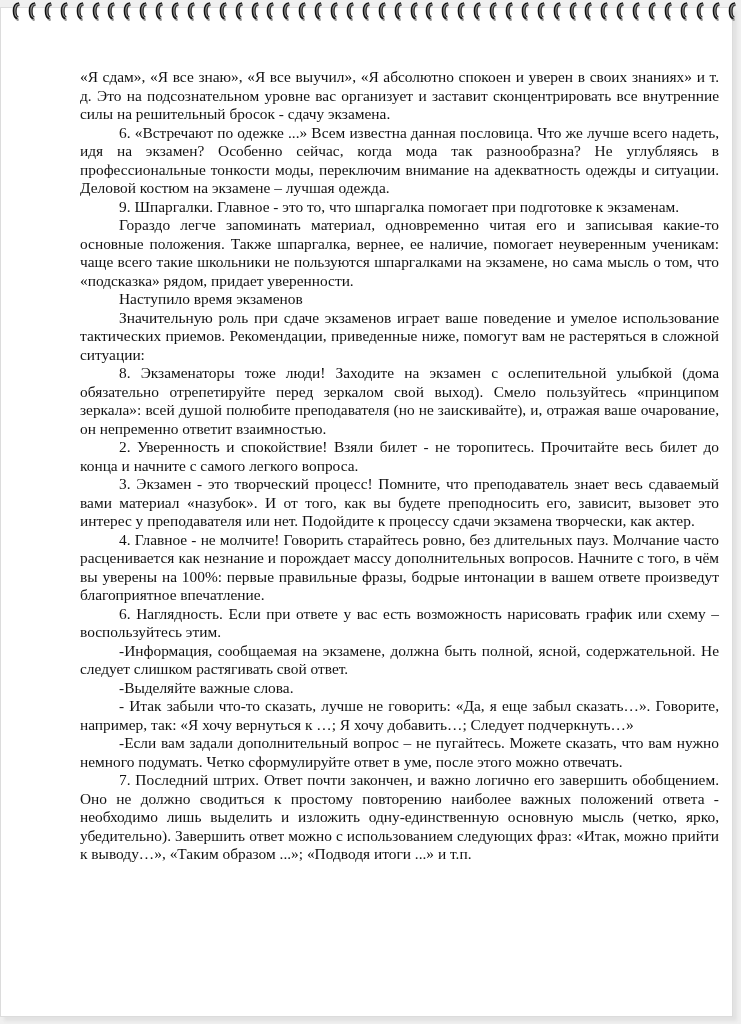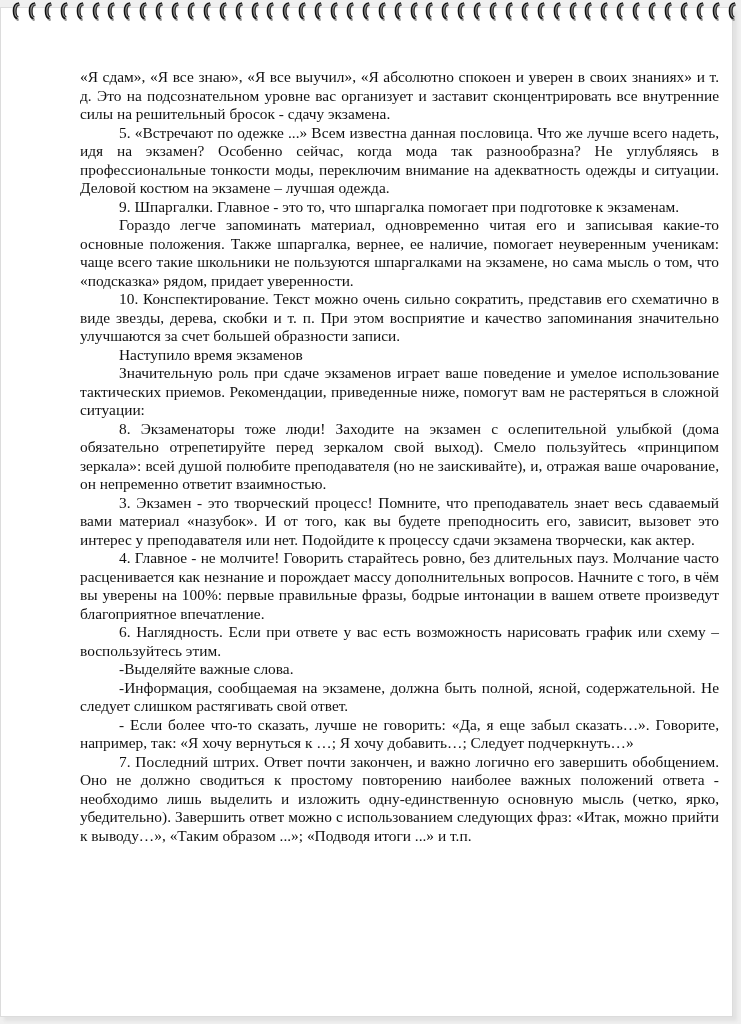--- a/index.html
+++ b/index.html
@@ -61,33 +61,34 @@
     .content p.heading {
       font-weight: normal;
     }
   </style>
 </head>
 <body>
 
 <div class="page">
   <div class="content">
     <p class="noindent">«Я сдам», «Я все знаю», «Я все выучил», «Я абсолютно спокоен и уверен в своих знаниях» и т. д. Это на подсознательном уровне вас организует и заставит сконцентрировать все внутренние силы на решительный бросок - сдачу экзамена.</p>
-    <p>5. «Встречают по одежке ...» Всем известна данная пословица. Что же лучше всего надеть, идя на экзамен? Особенно сейчас, когда мода так разнообразна? Не углубляясь в профессиональные тонкости моды, переключим внимание на адекватность одежды и ситуации. Деловой костюм на экзамене – лучшая одежда.</p>
+    <p>6. «Встречают по одежке ...» Всем известна данная пословица. Что же лучше всего надеть, идя на экзамен? Особенно сейчас, когда мода так разнообразна? Не углубляясь в профессиональные тонкости моды, переключим внимание на адекватность одежды и ситуации. Деловой костюм на экзамене – лучшая одежда.</p>
     <p>9. Шпаргалки. Главное - это то, что шпаргалка помогает при подготовке к экзаменам.</p>
     <p>Гораздо легче запоминать материал, одновременно читая его и записывая какие-то основные положения. Также шпаргалка, вернее, ее наличие, помогает неуверенным ученикам: чаще всего такие школьники не пользуются шпаргалками на экзамене, но сама мысль о том, что «подсказка» рядом, придает уверенности.</p>
-    <p>10. Конспектирование. Текст можно очень сильно сократить, представив его схематично в виде звезды, дерева, скобки и т. п. При этом восприятие и качество запоминания значительно улучшаются за счет большей образности записи.</p>
     <p class="heading">Наступило время экзаменов</p>
     <p>Значительную роль при сдаче экзаменов играет ваше поведение и умелое использование тактических приемов. Рекомендации, приведенные ниже, помогут вам не растеряться в сложной ситуации:</p>
     <p>8. Экзаменаторы тоже люди! Заходите на экзамен с ослепительной улыбкой (дома обязательно отрепетируйте перед зеркалом свой выход). Смело пользуйтесь «принципом зеркала»: всей душой полюбите преподавателя (но не заискивайте), и, отражая ваше очарование, он непременно ответит взаимностью.</p>
+    <p>2. Уверенность и спокойствие! Взяли билет - не торопитесь. Прочитайте весь билет до конца и начните с самого легкого вопроса.</p>
     <p>3. Экзамен - это творческий процесс! Помните, что преподаватель знает весь сдаваемый вами материал «назубок». И от того, как вы будете преподносить его, зависит, вызовет это интерес у преподавателя или нет. Подойдите к процессу сдачи экзамена творчески, как актер.</p>
     <p>4. Главное - не молчите! Говорить старайтесь ровно, без длительных пауз. Молчание часто расценивается как незнание и порождает массу дополнительных вопросов. Начните с того, в чём вы уверены на 100%: первые правильные фразы, бодрые интонации в вашем ответе произведут благоприятное впечатление.</p>
     <p>6. Наглядность. Если при ответе у вас есть возможность нарисовать график или схему – воспользуйтесь этим.</p>
+    <p>-Информация, сообщаемая на экзамене, должна быть полной, ясной, содержательной. Не следует слишком растягивать свой ответ.</p>
     <p>-Выделяйте важные слова.</p>
-    <p>-Информация, сообщаемая на экзамене, должна быть полной, ясной, содержательной. Не следует слишком растягивать свой ответ.</p>
-    <p>- Если более что-то сказать, лучше не говорить: «Да, я еще забыл сказать…». Говорите, например, так: «Я хочу вернуться к …; Я хочу добавить…; Следует подчеркнуть…»</p>
+    <p>- Итак забыли что-то сказать, лучше не говорить: «Да, я еще забыл сказать…». Говорите, например, так: «Я хочу вернуться к …; Я хочу добавить…; Следует подчеркнуть…»</p>
+    <p>-Если вам задали дополнительный вопрос – не пугайтесь. Можете сказать, что вам нужно немного подумать. Четко сформулируйте ответ в уме, после этого можно отвечать.</p>
     <p>7. Последний штрих. Ответ почти закончен, и важно логично его завершить обобщением. Оно не должно сводиться к простому повторению наиболее важных положений ответа - необходимо лишь выделить и изложить одну-единственную основную мысль (четко, ярко, убедительно). Завершить ответ можно с использованием следующих фраз: «Итак, можно прийти к выводу…», «Таким образом ...»; «Подводя итоги ...» и т.п.</p>
   </div>
 </div>
 
 <div class="spiral" id="spiral">
     <svg class="ring" viewBox="0 0 9 20" style="left: 12px;">
       <path d="M7 3 C3 3 2.5 7 2.5 11 C2.5 15 3.5 18 6 18.5" fill="none" stroke="#9a9a9a" stroke-width="2.6" transform="translate(0.7,0.6)"></path>
       <path d="M7 2 C3 2 1.5 6 1.5 10 C1.5 14 2.5 17 5.5 17.5" fill="none" stroke="#111" stroke-width="1.6"></path>
       <path d="M7.5 4 C5 4 4 7 4 10 C4 13.5 4.8 15.5 6.5 16" fill="none" stroke="#222" stroke-width="1.1"></path>
     </svg>

